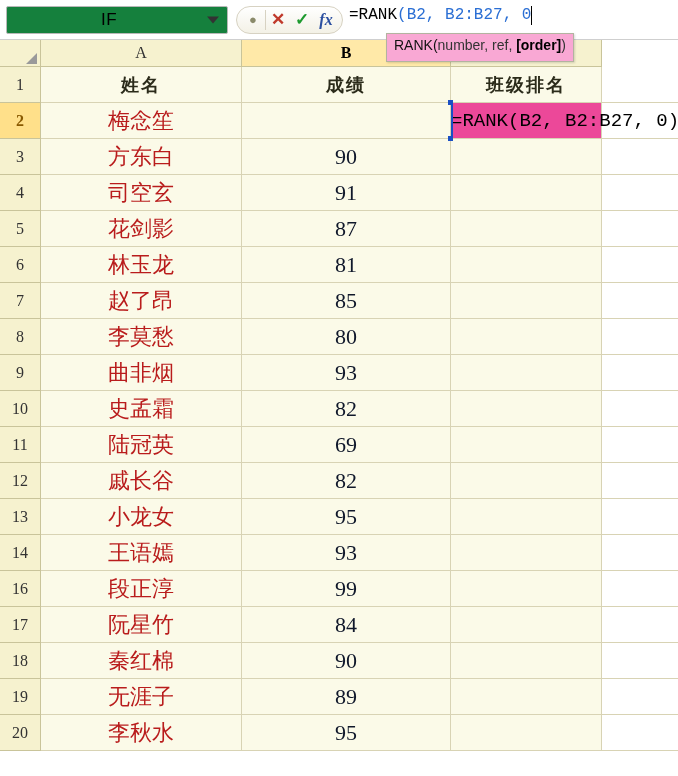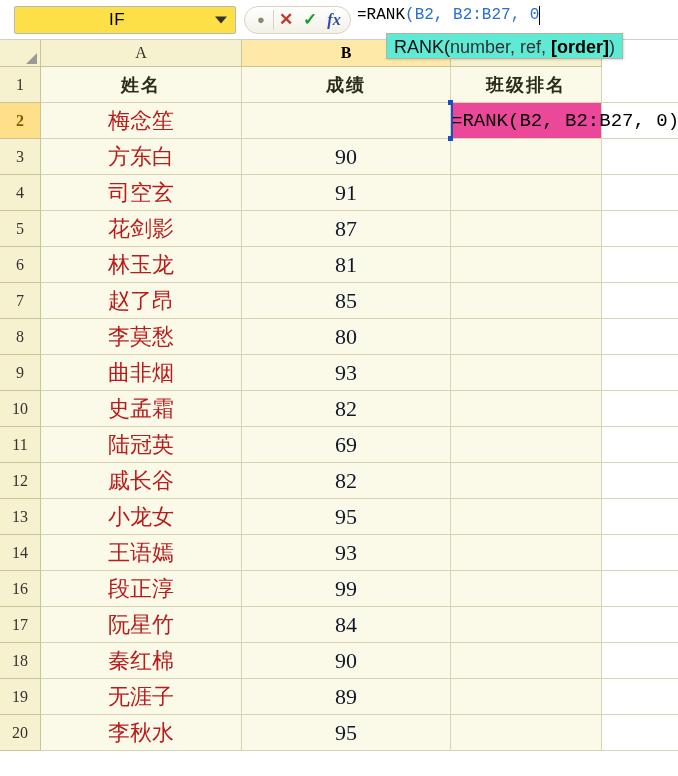--- a/index.html
+++ b/index.html
@@ -20,24 +20,24 @@
     height: 40px;
     display: flex;
     align-items: center;
     background: #ffffff;
     border-bottom: 1px solid #cfcfcf;
     box-sizing: border-box;
   }
   .name-box {
     width: 222px;
     height: 28px;
-    margin-left: 14px;
+    margin-left: 6px;
     display: flex;
     align-items: center;
-    background: #fde047;
+    background: #15803d;
     border: 1px solid #b8b8b8;
     border-radius: 2px;
     box-sizing: border-box;
     position: relative;
   }
   .name-box-text {
     flex: 1;
     text-align: center;
     font-size: 17px;
     color: #000;
@@ -106,24 +106,24 @@
     background: #000;
     vertical-align: middle;
     margin-left: 0px;
   }
 
   
   .func-tip {
     position: absolute;
     left: 386px;
     top: 33px;
-    background: #5eead4;
+    background: #f9a8d4;
     border: 1px solid #b3b3a0;
-    padding: 3px 7px 0 7px;
-    font-size: 18px;
+    padding: 3px 7px 8px 7px;
+    font-size: 14px;
     color: #333;
     font-family: "Liberation Sans", sans-serif;
     white-space: nowrap;
     z-index: 50;
     box-shadow: 1px 1px 2px rgba(0,0,0,0.15);
   }
   .func-tip b { font-weight: bold; color: #000; }
   .func-tip .tip-name { color: #111; }
 
   

